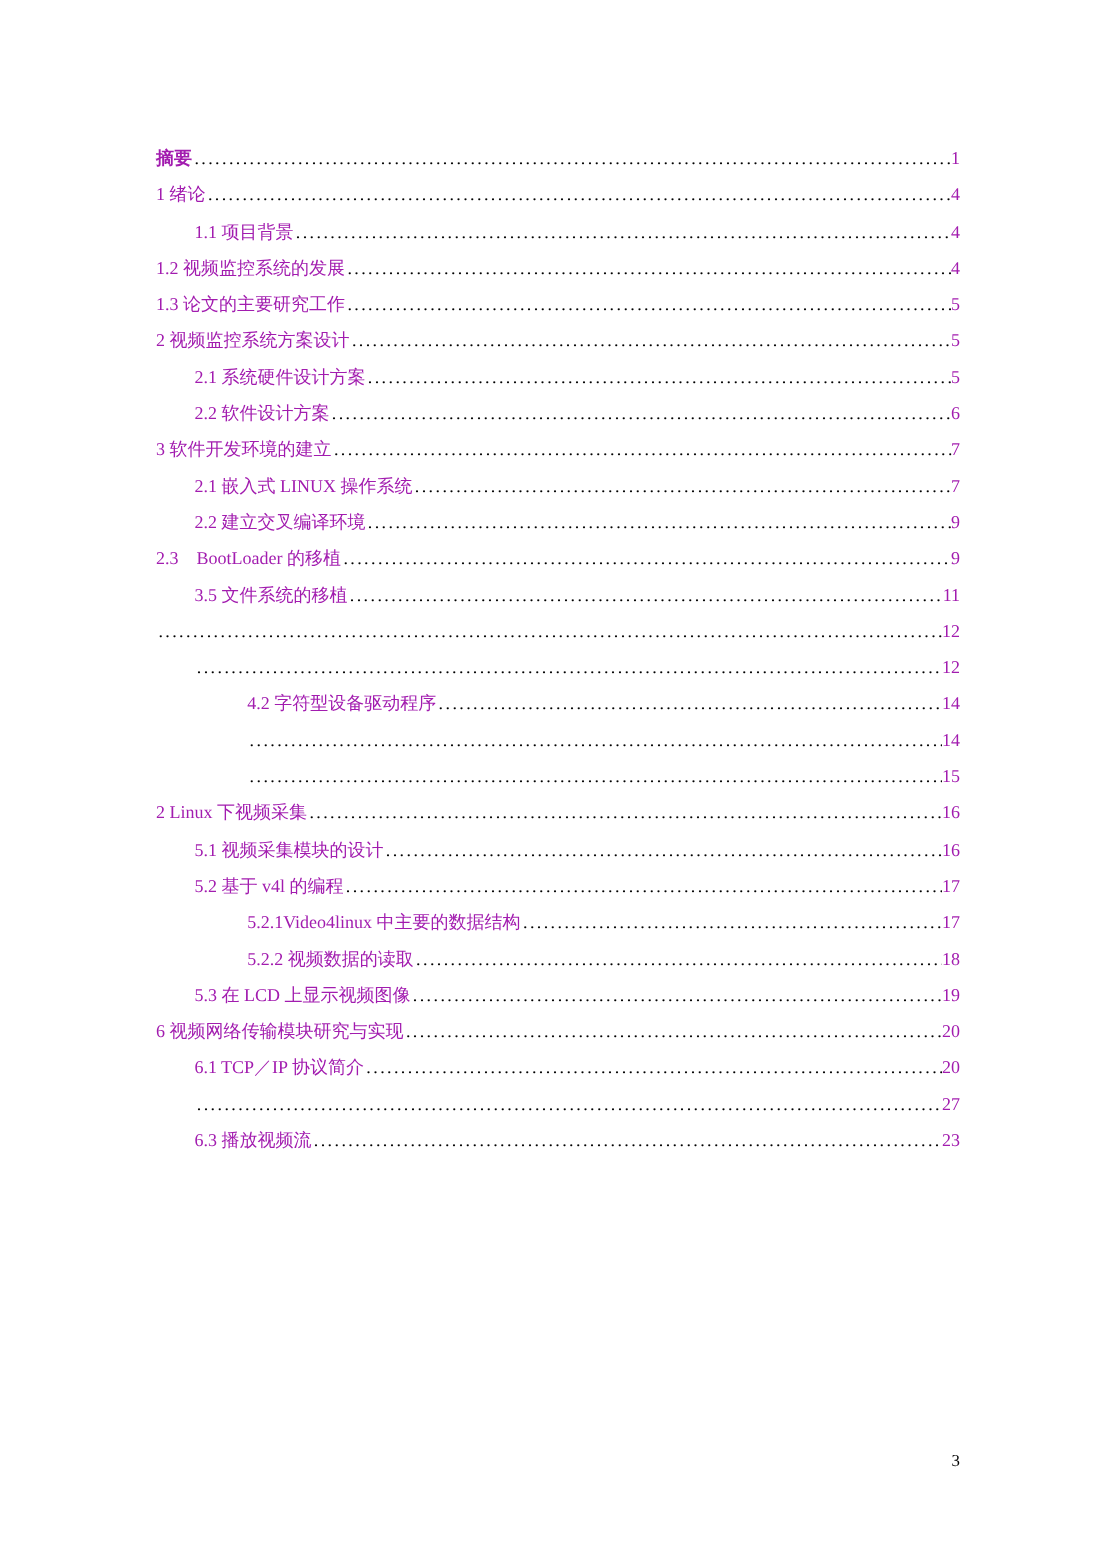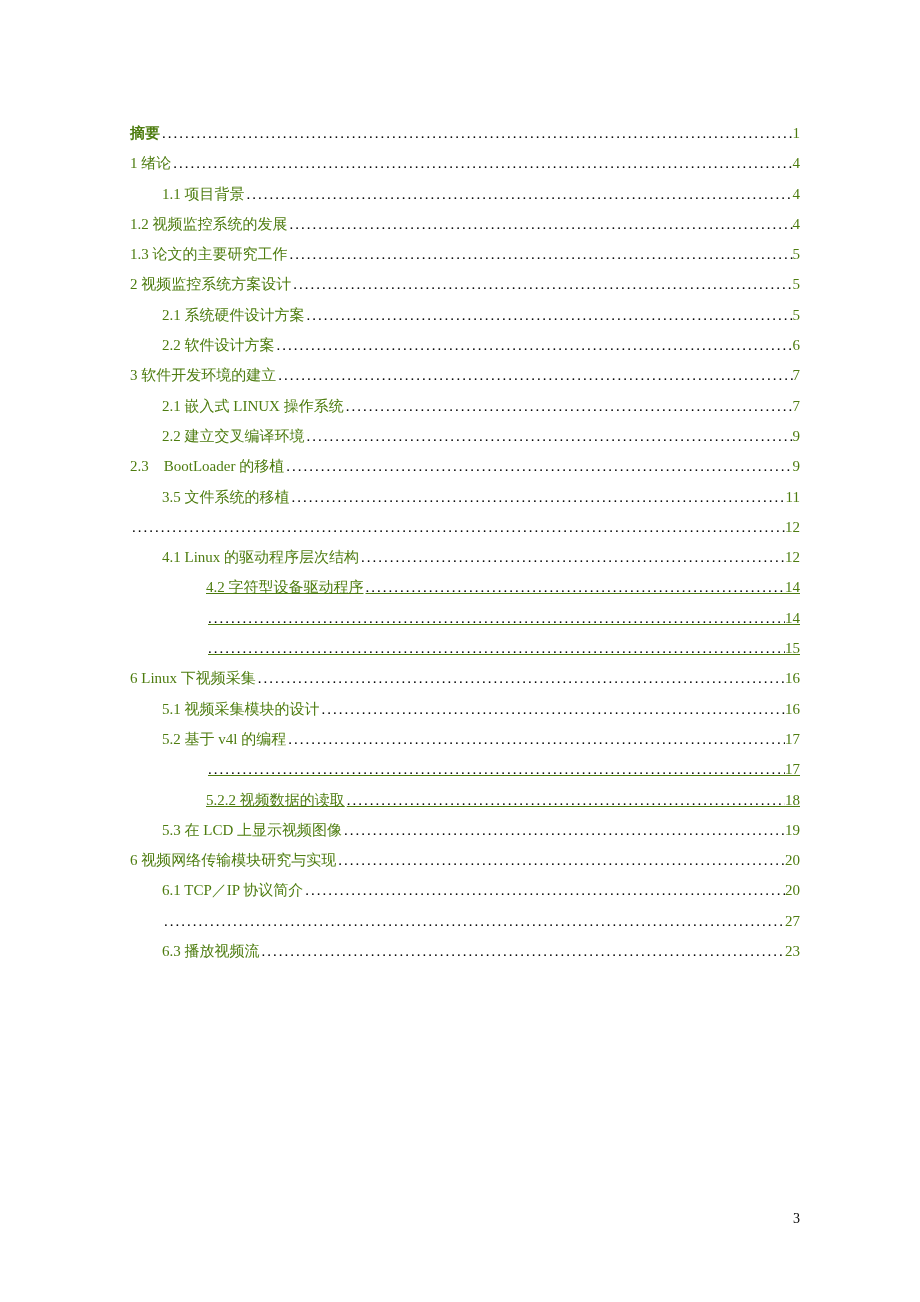--- a/index.html
+++ b/index.html
@@ -12,41 +12,41 @@
     }
     .page {
       padding: 118px 120px 0 130px;
     }
     .toc-line {
       display: flex;
       align-items: baseline;
       white-space: nowrap;
       font-size: 15px;
       line-height: 30.3px;
-      color: #4d7c0f;
+      color: #a21caf;
     }
     .toc-title {
       flex: 0 0 auto;
     }
     .toc-leader {
       flex: 1 1 auto;
       overflow: hidden;
       letter-spacing: 2px;
       color: #000;
       padding: 0 2px;
     }
     .toc-leader::after {
       content: "..................................................................................................................................................................................";
     }
     .toc-page {
       flex: 0 0 auto;
     }
     .indent-0 { padding-left: 0; }
     .indent-1 { padding-left: 32px; align-items: flex-end; }
-    .indent-2 { padding-left: 76px; text-decoration: underline; }
+    .indent-2 { padding-left: 76px; }
     .page-number {
       position: absolute;
       bottom: 75px;
       right: 120px;
       font-size: 14px;
       color: #000;
       font-family: "Times New Roman", serif;
     }
     .bold { font-weight: bold; }
   </style>
@@ -118,53 +118,53 @@
       <div class="toc-line indent-1">
         <span class="toc-title">3.5 文件系统的移植</span>
         <span class="toc-leader"></span>
         <span class="toc-page">11</span>
       </div>
       <div class="toc-line indent-0">
         <span class="toc-leader"></span>
         <span class="toc-page">12</span>
       </div>
       <div class="toc-line indent-1">
-        <span class="toc-title">4.1 Linux 的驱动程序层次结构</span>
         <span class="toc-leader"></span>
         <span class="toc-page">12</span>
       </div>
       <div class="toc-line indent-2">
         <span class="toc-title">4.2 字符型设备驱动程序</span>
         <span class="toc-leader"></span>
         <span class="toc-page">14</span>
       </div>
       <div class="toc-line indent-2">
         <span class="toc-leader"></span>
         <span class="toc-page">14</span>
       </div>
       <div class="toc-line indent-2">
         <span class="toc-leader"></span>
         <span class="toc-page">15</span>
       </div>
       <div class="toc-line indent-0">
-        <span class="toc-title">6 Linux 下视频采集</span>
+        <span class="toc-title">2 Linux 下视频采集</span>
         <span class="toc-leader"></span>
         <span class="toc-page">16</span>
       </div>
       <div class="toc-line indent-1">
         <span class="toc-title">5.1 视频采集模块的设计</span>
         <span class="toc-leader"></span>
         <span class="toc-page">16</span>
       </div>
       <div class="toc-line indent-1">
         <span class="toc-title">5.2 基于 v4l 的编程</span>
         <span class="toc-leader"></span>
         <span class="toc-page">17</span>
       </div>
       <div class="toc-line indent-2">
+        <span class="toc-title">5.2.1Video4linux 中主要的数据结构</span>
         <span class="toc-leader"></span>
         <span class="toc-page">17</span>
       </div>
       <div class="toc-line indent-2">
         <span class="toc-title">5.2.2 视频数据的读取</span>
         <span class="toc-leader"></span>
         <span class="toc-page">18</span>
       </div>
       <div class="toc-line indent-1">
         <span class="toc-title">5.3 在 LCD 上显示视频图像</span>

